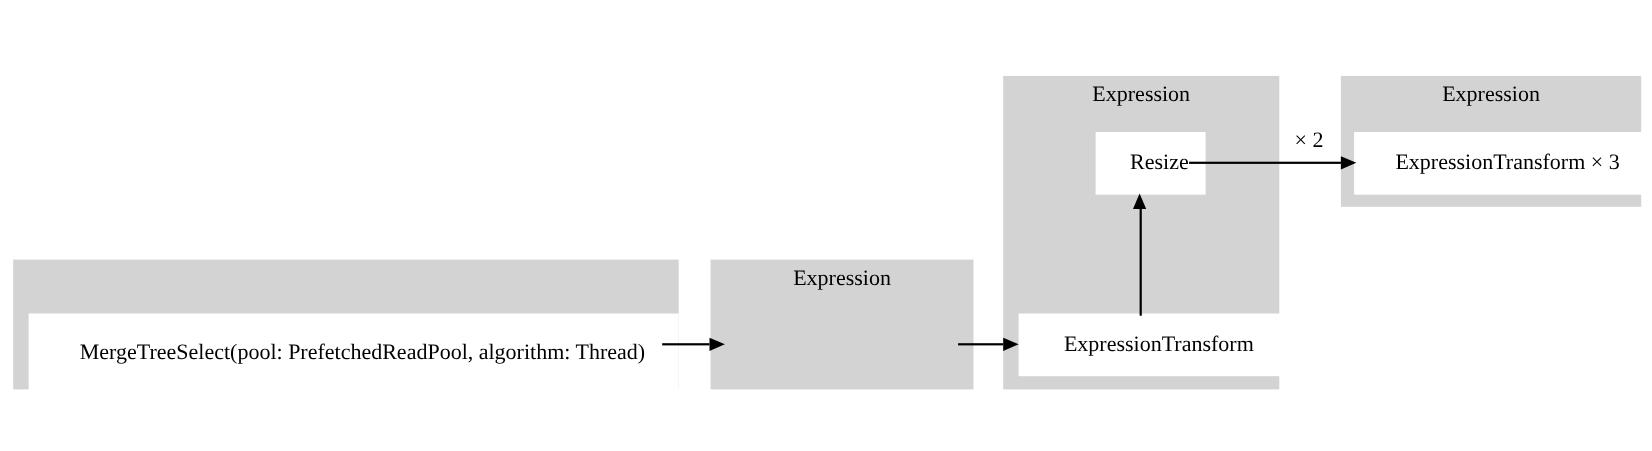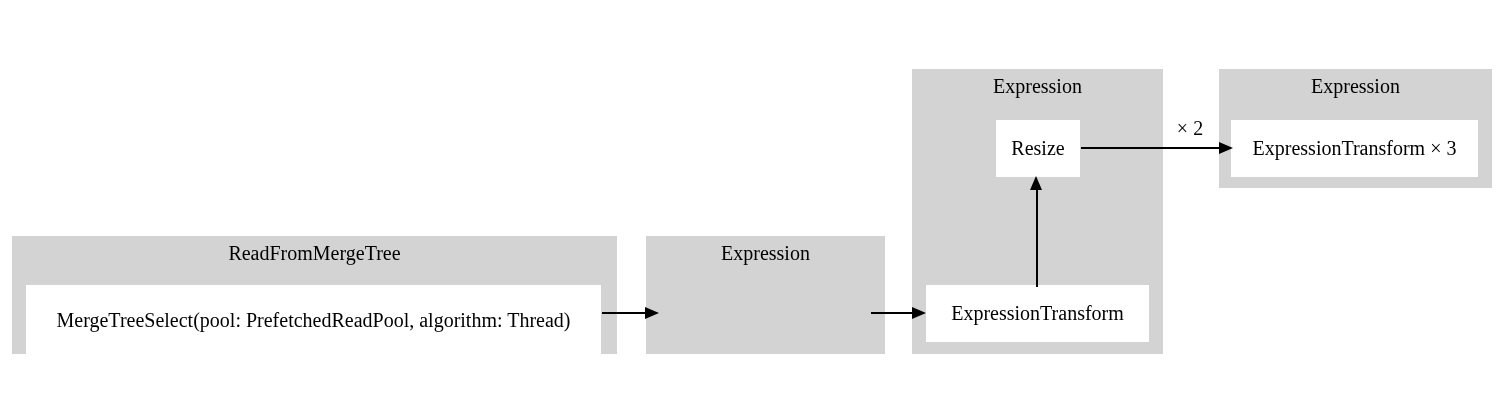--- a/index.html
+++ b/index.html
@@ -31,20 +31,21 @@
     white-space: nowrap;
   }
   .node {
     position: absolute;
     background: #ffffff;
     display: flex;
     align-items: center;
     justify-content: center;
     font-size: 20px;
     white-space: nowrap;
+    padding-left: 16px;
   }
   .edge-line {
     position: absolute;
     background: #000000;
   }
   .arrowhead {
     position: absolute;
     width: 0;
     height: 0;
   }
@@ -89,21 +90,20 @@
   .e4-line { left: 1081px; top: 147px; width: 138px; height: 2px; }
   .e4-head { left: 1219px; top: 142px; }
   .e4-label { left: 1155px; top: 116px; width: 70px; }
 </style>
 </head>
 <body>
 
 <div class="canvas">
 
   <div class="cluster c-readfrommergetree">
-    <div class="cluster-title">ReadFromMergeTree</div>
     <div class="node n-mergetreeselect">MergeTreeSelect(pool: PrefetchedReadPool, algorithm: Thread)</div>
   </div>
 
   <div class="cluster c-expression-1">
     <div class="cluster-title">Expression</div>
   </div>
 
   <div class="cluster c-aggregating">
     <div class="cluster-title">Expression</div>
     <div class="node n-resize">Resize</div>

